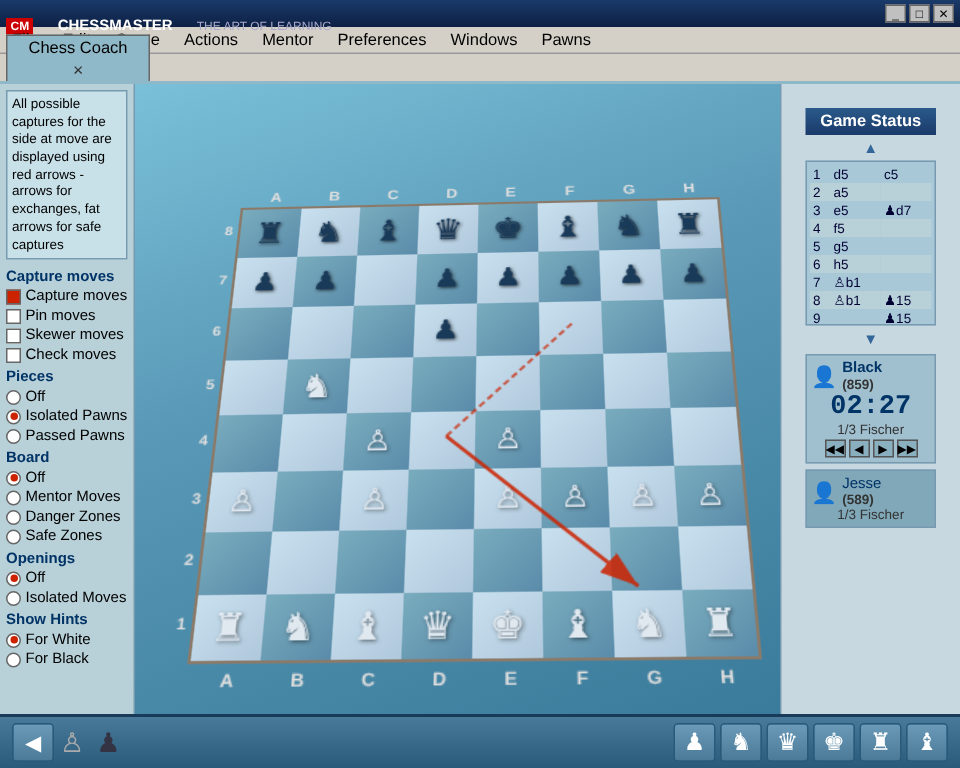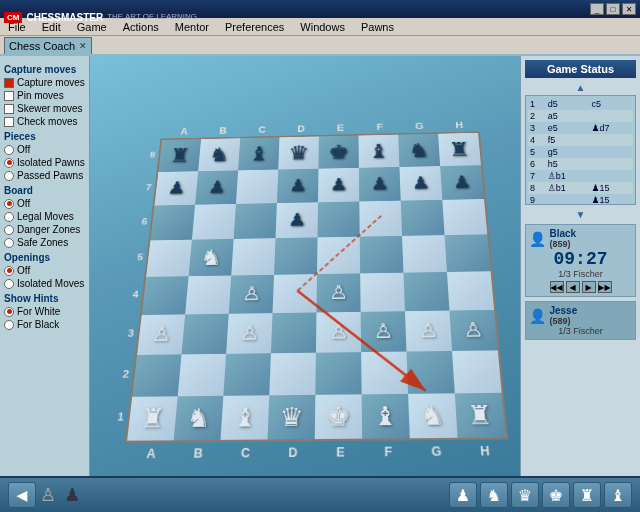--- a/index.html
+++ b/index.html
@@ -19,22 +19,22 @@
       height: 18px;
       display: flex;
       align-items: center;
       justify-content: space-between;
       padding: 0 4px;
       color: white;
       font-size: 10px;
     }
     #title-bar-left {
       display: flex;
-      align-items: flex-start;
-      gap: 4px;
+      align-items: center;
+      gap: 16px;
       margin-top: 16px;
     }
     #title-logo {
       background: #cc0000;
       color: white;
       font-size: 8px;
       padding: 1px 3px;
       font-weight: bold;
     }
     #title-controls {
@@ -77,26 +77,27 @@
       height: 20px;
       display: flex;
       align-items: flex-end;
       padding: 0 4px;
       border-bottom: 2px solid #8fb8c8;
     }
     #chess-coach-tab {
       background: #8fb8c8;
       border: 1px solid #666;
       border-bottom: none;
-      padding: 2px 4px;
+      padding: 2px 14px;
       font-size: 11px;
       display: flex;
       align-items: center;
       gap: 4px;
       cursor: pointer;
+      flex-direction: column;
     }
     .tab-close {
       font-size: 9px;
       cursor: pointer;
       color: #333;
     }
 
     
     #main {
       display: flex;
@@ -180,21 +181,21 @@
       position: relative;
       background: linear-gradient(135deg, #7ab8d0 0%, #5a9ab8 50%, #4a8aaa 100%);
       overflow: hidden;
     }
 
     
     #right-panel {
       width: 120px;
       background: #c8d8e0;
       border-left: 1px solid #789ab0;
-      padding: 4px;
+      padding: 16px;
       flex-shrink: 0;
     }
     #game-status-title {
       background: linear-gradient(to bottom, #2a5a8a, #1a3a6a);
       color: white;
       text-align: center;
       font-size: 11px;
       font-weight: bold;
       padding: 3px;
       margin-bottom: 4px;
@@ -323,20 +324,21 @@
 <div id="tab-bar">
   <div id="chess-coach-tab">
     <span>Chess Coach</span>
     <span class="tab-close">✕</span>
   </div>
 </div>
 
 <div id="main">
 
   <div id="left-panel">
+    <div class="hint-box">All possible captures for the side at move are displayed using red arrows - arrows for exchanges, fat arrows for safe captures</div>
 
     <div class="section-label">Capture moves</div>
     <div class="checkbox-item">
       <div class="checkbox-box checked-box"></div>
       <span>Capture moves</span>
     </div>
     <div class="checkbox-item">
       <div class="checkbox-box"></div>
       <span>Pin moves</span>
     </div>
@@ -363,21 +365,21 @@
       <span>Passed Pawns</span>
     </div>
 
     <div class="section-label">Board</div>
     <div class="radio-item">
       <div class="radio-circle checked"></div>
       <span>Off</span>
     </div>
     <div class="radio-item">
       <div class="radio-circle"></div>
-      <span>Legal Moves</span>
+      <span>Mentor Moves</span>
     </div>
     <div class="radio-item">
       <div class="radio-circle"></div>
       <span>Danger Zones</span>
     </div>
     <div class="radio-item">
       <div class="radio-circle"></div>
       <span>Safe Zones</span>
     </div>
 
@@ -660,35 +662,35 @@
     <div style="text-align:center; cursor:pointer; color:#336699; font-size:10px; margin-bottom:4px;">▼</div>
 
     <div class="player-box">
       <div class="player-name">
         <span style="font-size:14px;">👤</span>
         <div>
           <div style="font-size:10px; font-weight:bold; color:#003366;">Black</div>
           <div style="font-size:9px; color:#333;">(<span>859</span>)</div>
         </div>
       </div>
-      <div class="timer">09:27</div>
+      <div class="timer">02:27</div>
       <div class="fischer-label">1/3 Fischer</div>
       <div class="timer-controls">
         <div class="timer-btn">◀◀</div>
         <div class="timer-btn">◀</div>
         <div class="timer-btn">▶</div>
         <div class="timer-btn">▶▶</div>
       </div>
     </div>
 
     <div class="player-box active-timer">
       <div class="player-name">
         <span style="font-size:14px;">👤</span>
         <div>
-          <div style="font-size:10px; font-weight:bold; color:#003366;text-align:center;">Jesse</div>
+          <div style="font-size:10px; font-weight:normal; color:#003366;text-align:center;">Jesse</div>
           <div style="font-size:9px; color:#333;">(<span>589</span>)</div>
         </div>
       </div>
       <div class="fischer-label">1/3 Fischer</div>
     </div>
   </div>
 
 </div>
 
 <div id="bottom-bar">

